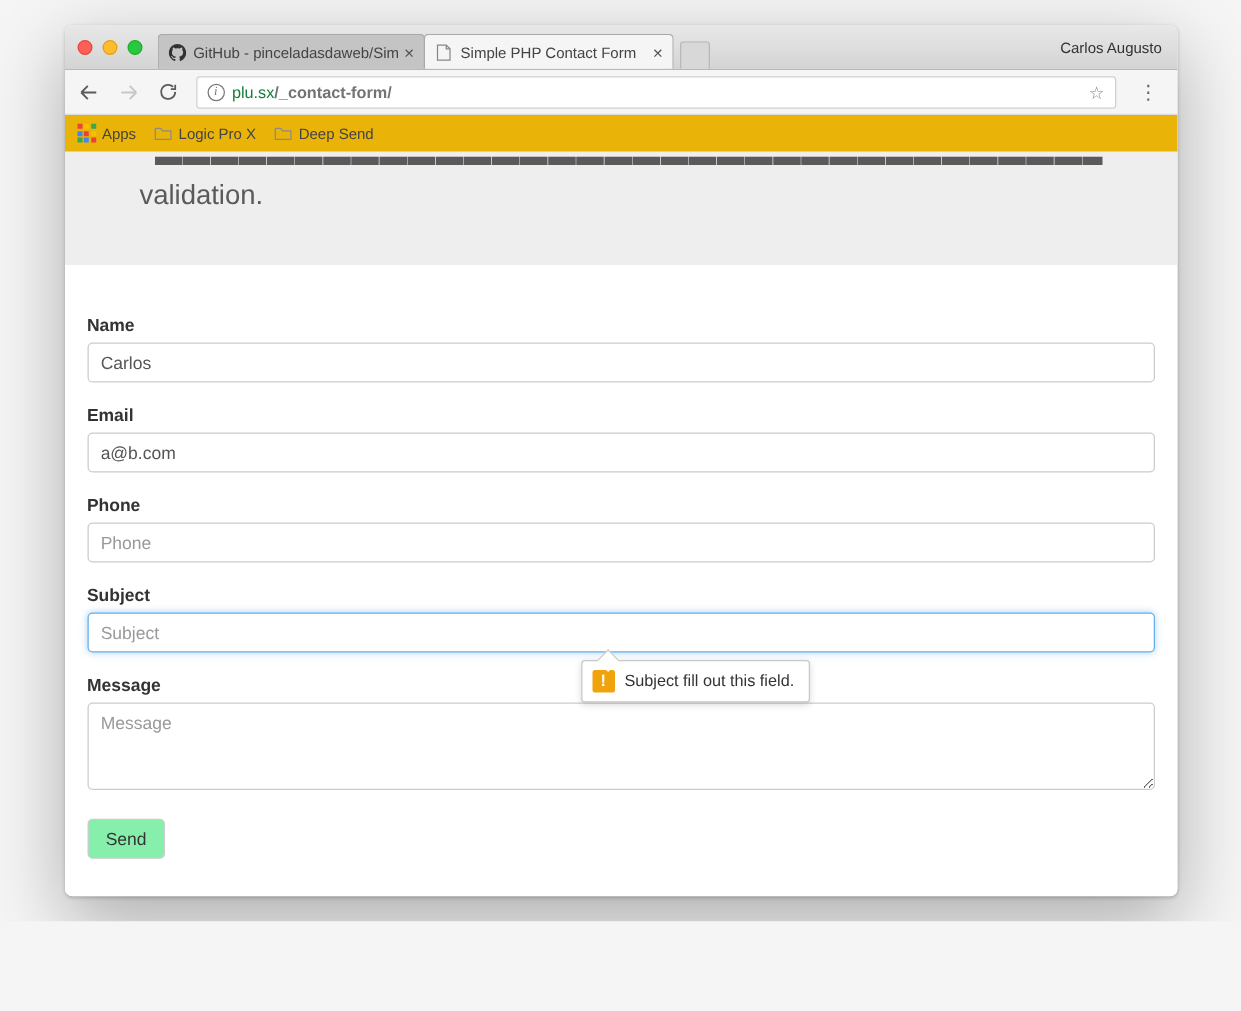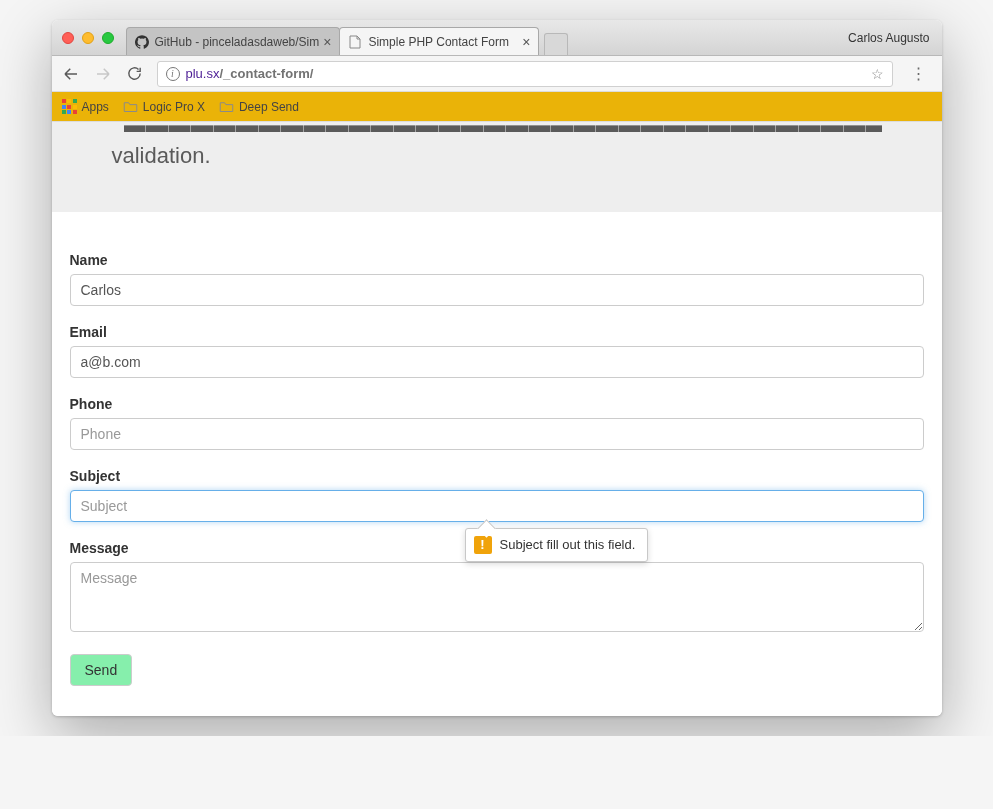--- a/index.html
+++ b/index.html
@@ -84,21 +84,21 @@
       padding: 0 8px;
       font-size: 13px;
       color: #333;
     }
     .omnibox .info-icon {
       width: 14px; height: 14px; border: 1px solid #777; border-radius: 50%;
       display: flex; align-items: center; justify-content: center;
       font-size: 10px; color: #777; margin-right: 6px; flex-shrink: 0;
       font-family: Georgia, serif; font-style: italic;
     }
-    .omnibox .url-host { color: #4c1d95; text-align: center; }
+    .omnibox .url-host { color: #15803d; text-align: center; }
     .omnibox .url-path { color: #737373; font-weight: bold; }
     .omnibox .star { margin-left: auto; color: #888; font-size: 14px; }
     .menu-dots { color: #6a6a6a; font-size: 16px; cursor: pointer; padding: 0 4px; letter-spacing: 1px; }
     .bookmarks-bar {
       height: 30px;
       background: #eab308;
       display: flex;
       align-items: center;
       padding: 0 10px;
       gap: 14px;

